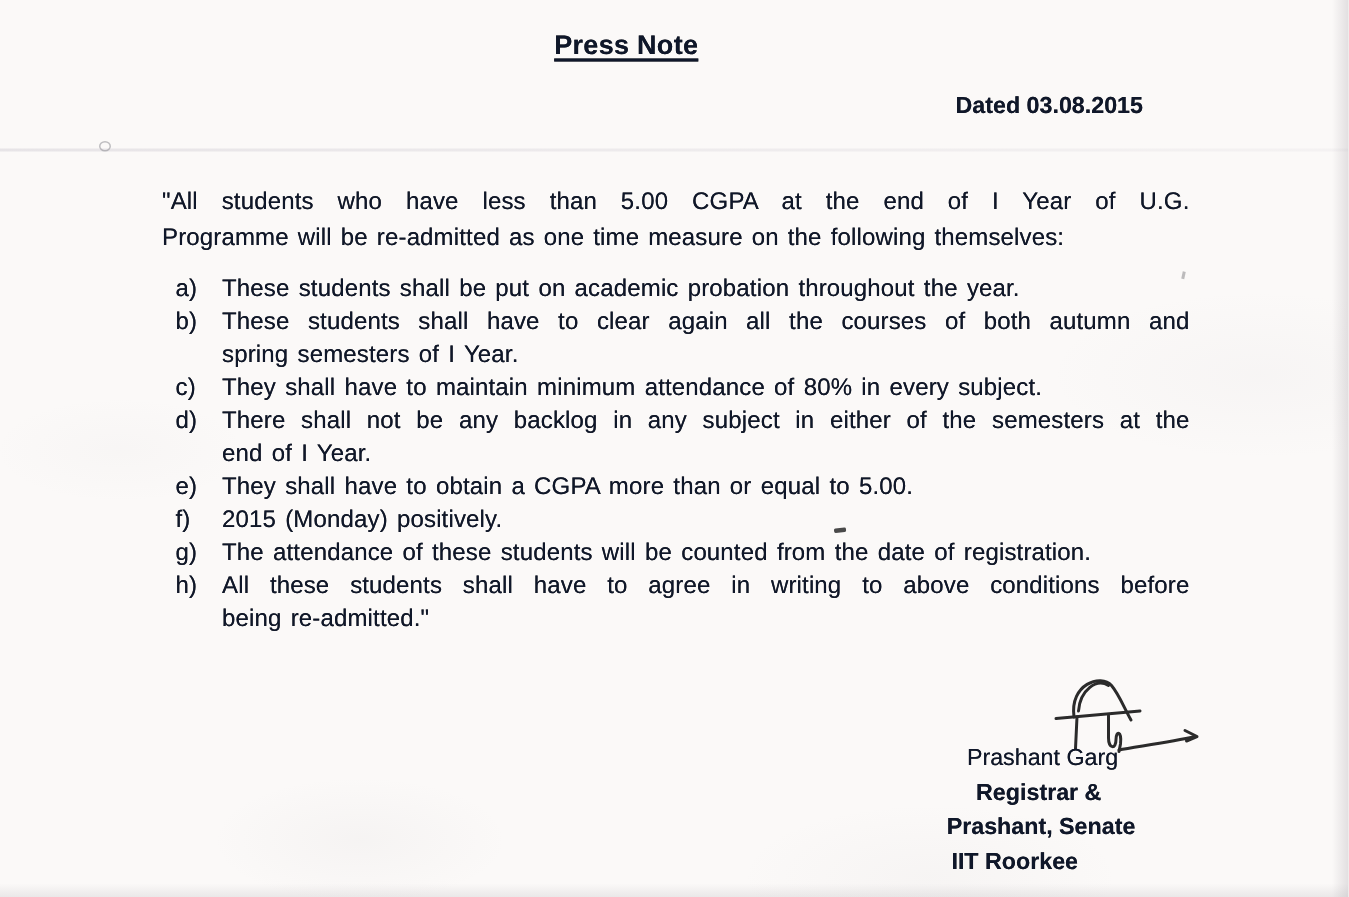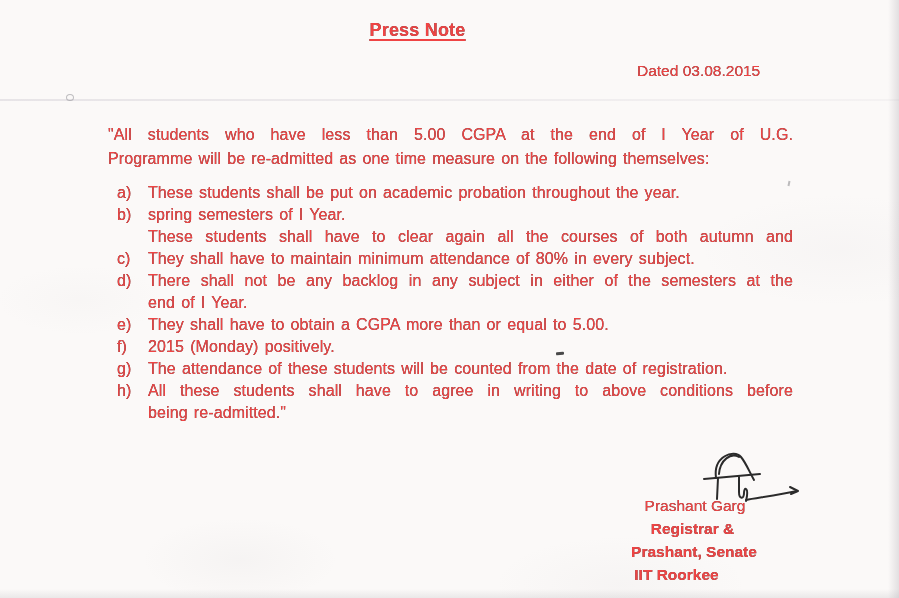--- a/index.html
+++ b/index.html
@@ -2,21 +2,21 @@
 <html><head>
 <meta charset="utf-8">
 <style>
   html, body { margin: 0; padding: 0; background: #e9e7e8; }
   .page {
     position: relative;
     width: 899px;
     height: 598px;
     background: #fbf9f8;
     font-family: "Liberation Sans", sans-serif;
-    color: #ef4444;
+    color: #0f172a;
     overflow: hidden;
     text-shadow: 0 0 0.35px rgba(20,20,20,0.85);
   }
   
   .noise {
     position: absolute; inset: 0; pointer-events: none;
     background:
       radial-gradient(140px 60px at 240px 560px, rgba(160,155,160,0.06), transparent 70%),
       radial-gradient(180px 70px at 620px 585px, rgba(160,155,160,0.05), transparent 70%),
       radial-gradient(120px 50px at 80px 300px, rgba(170,165,170,0.04), transparent 70%),
@@ -52,20 +52,21 @@
     text-align: center;
     font-size: 18px; font-weight: 700;
     text-decoration: underline;
     text-decoration-thickness: 1.6px;
     text-underline-offset: 3px;
     letter-spacing: 0.2px;
   }
   .date {
     position: absolute; top: 62px; left: 637px;
     font-size: 15.5px;
+    font-weight: bold;
   }
   .intro {
     position: absolute; top: 123px; left: 108px; width: 685px;
     font-size: 16px; line-height: 24px;
     letter-spacing: 0.1px; word-spacing: 1.5px;
   }
   .line { display: block; }
   .line.stretch { text-align: justify; text-align-last: justify; }
 
   .conditions {
@@ -109,22 +110,22 @@
     <span class="line">Programme will be re-admitted as one time measure on the following themselves:</span>
   </div>
 
   <ol class="conditions">
     <li class="cond">
       <span class="label">a)</span>
       <span class="line">These students shall be put on academic probation throughout the year.</span>
     </li>
     <li class="cond">
       <span class="label">b)</span>
+      <span class="line stretch">These students shall have to clear again all the courses of both autumn and</span>
       <span class="line">spring semesters of I Year.</span>
-      <span class="line stretch">These students shall have to clear again all the courses of both autumn and</span>
     </li>
     <li class="cond">
       <span class="label">c)</span>
       <span class="line">They shall have to maintain minimum attendance of 80% in every subject.</span>
     </li>
     <li class="cond">
       <span class="label">d)</span>
       <span class="line stretch">There shall not be any backlog in any subject in either of the semesters at the</span>
       <span class="line">end of I Year.</span>
     </li>

